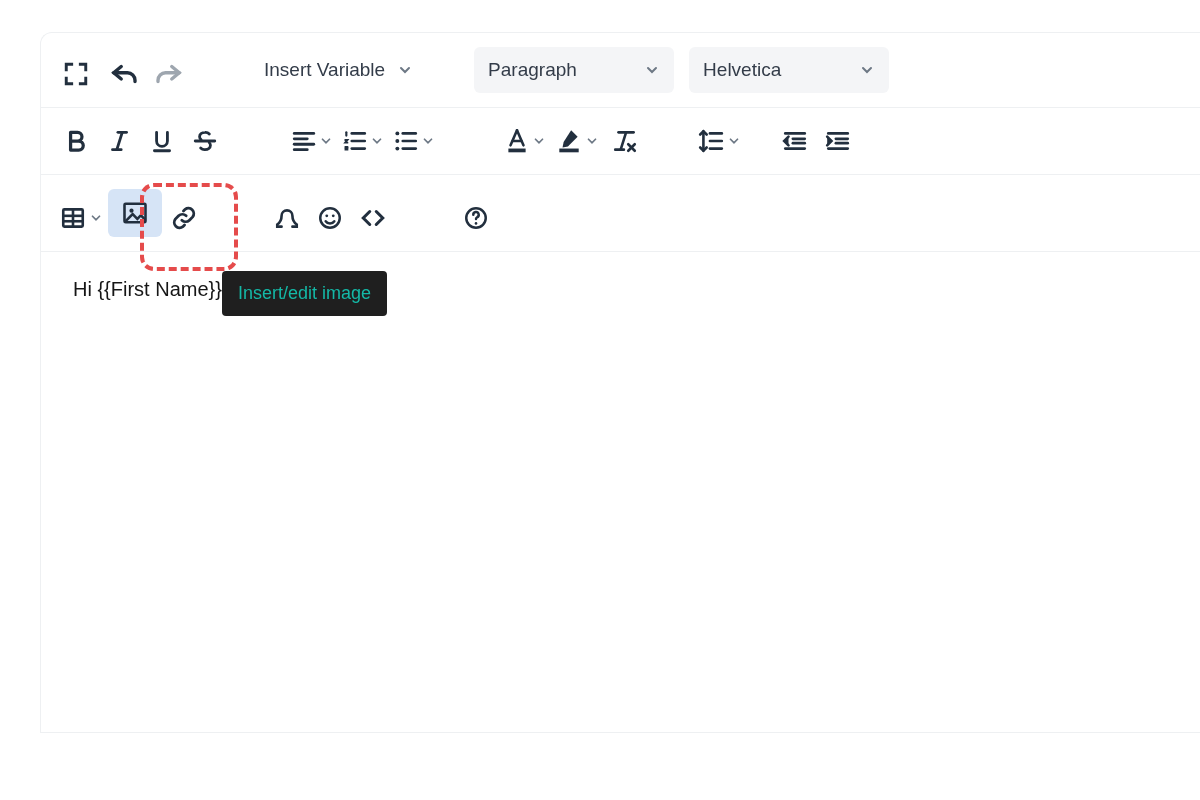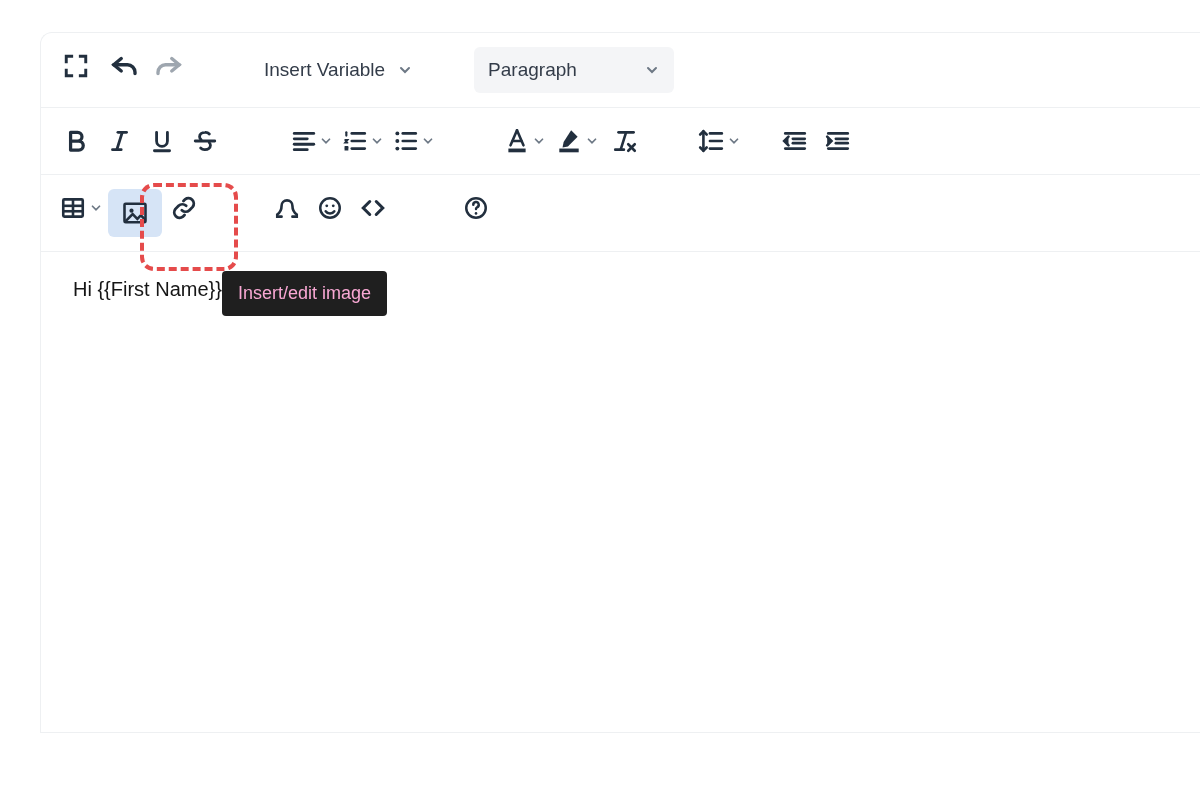--- a/index.html
+++ b/index.html
@@ -25,21 +25,21 @@
       border: 1px solid #eef0f2;
       border-right: none;
       border-radius: 12px 0 0 0;
     }
     .toolbar {
       display: flex;
       flex-direction: column;
     }
     .toolbar-row {
       display: flex;
-      align-items: flex-start;
+      align-items: flex-end;
       padding: 14px 18px 14px 14px;
       gap: 1px;
       border-bottom: 1px solid #eef0f2;
     }
     .btn {
       display: inline-flex;
       align-items: center;
       justify-content: center;
       height: 38px;
       min-width: 38px;
@@ -90,21 +90,21 @@
     .highlight-ring {
       position: absolute;
       border: 4px dashed #e54b4b;
       border-radius: 14px;
       pointer-events: none;
       z-index: 20;
     }
     .tooltip {
       position: absolute;
       background: #1f1f1f;
-      color: #f9a8d4;
+      color: #14b8a6;
       font-size: 18px;
       padding: 12px 16px;
       border-radius: 4px;
       white-space: nowrap;
       z-index: 30;
     }
     .content-area {
       padding: 26px 32px;
       font-size: 20px;
       color: #161616;
@@ -166,20 +166,28 @@
 
       <div class="dropdown-text dd-w-md" style="margin-right:14px;">
         <span>Paragraph</span>
         <span class="chev">
           <svg width="16" height="16" viewBox="0 0 24 24" fill="none" stroke="#6d7885" stroke-width="3" stroke-linecap="round">
               <path d="M6 9l6 6 6-6"></path>
             </svg>
         </span>
       </div>
 
+      <div class="dropdown-text dd-w-md" style="margin-right:14px;">
+        <span>Helvetica</span>
+        <span class="chev">
+          <svg width="16" height="16" viewBox="0 0 24 24" fill="none" stroke="#6d7885" stroke-width="3" stroke-linecap="round">
+              <path d="M6 9l6 6 6-6"></path>
+            </svg>
+        </span>
+      </div>
 
     </div>
 
     <div class="toolbar-row">
 
       <button class="btn icon-only">
         <span>
           <svg width="26" height="26" viewBox="0 0 24 24" fill="#222f3e">
               <path d="M7 4h6.5a4 4 0 0 1 0 8H7zM7 12h7.5a4.2 4.2 0 0 1 0 8.4H7z" fill="none" stroke="#222f3e" stroke-width="3" stroke-linejoin="round"></path>
             </svg>

